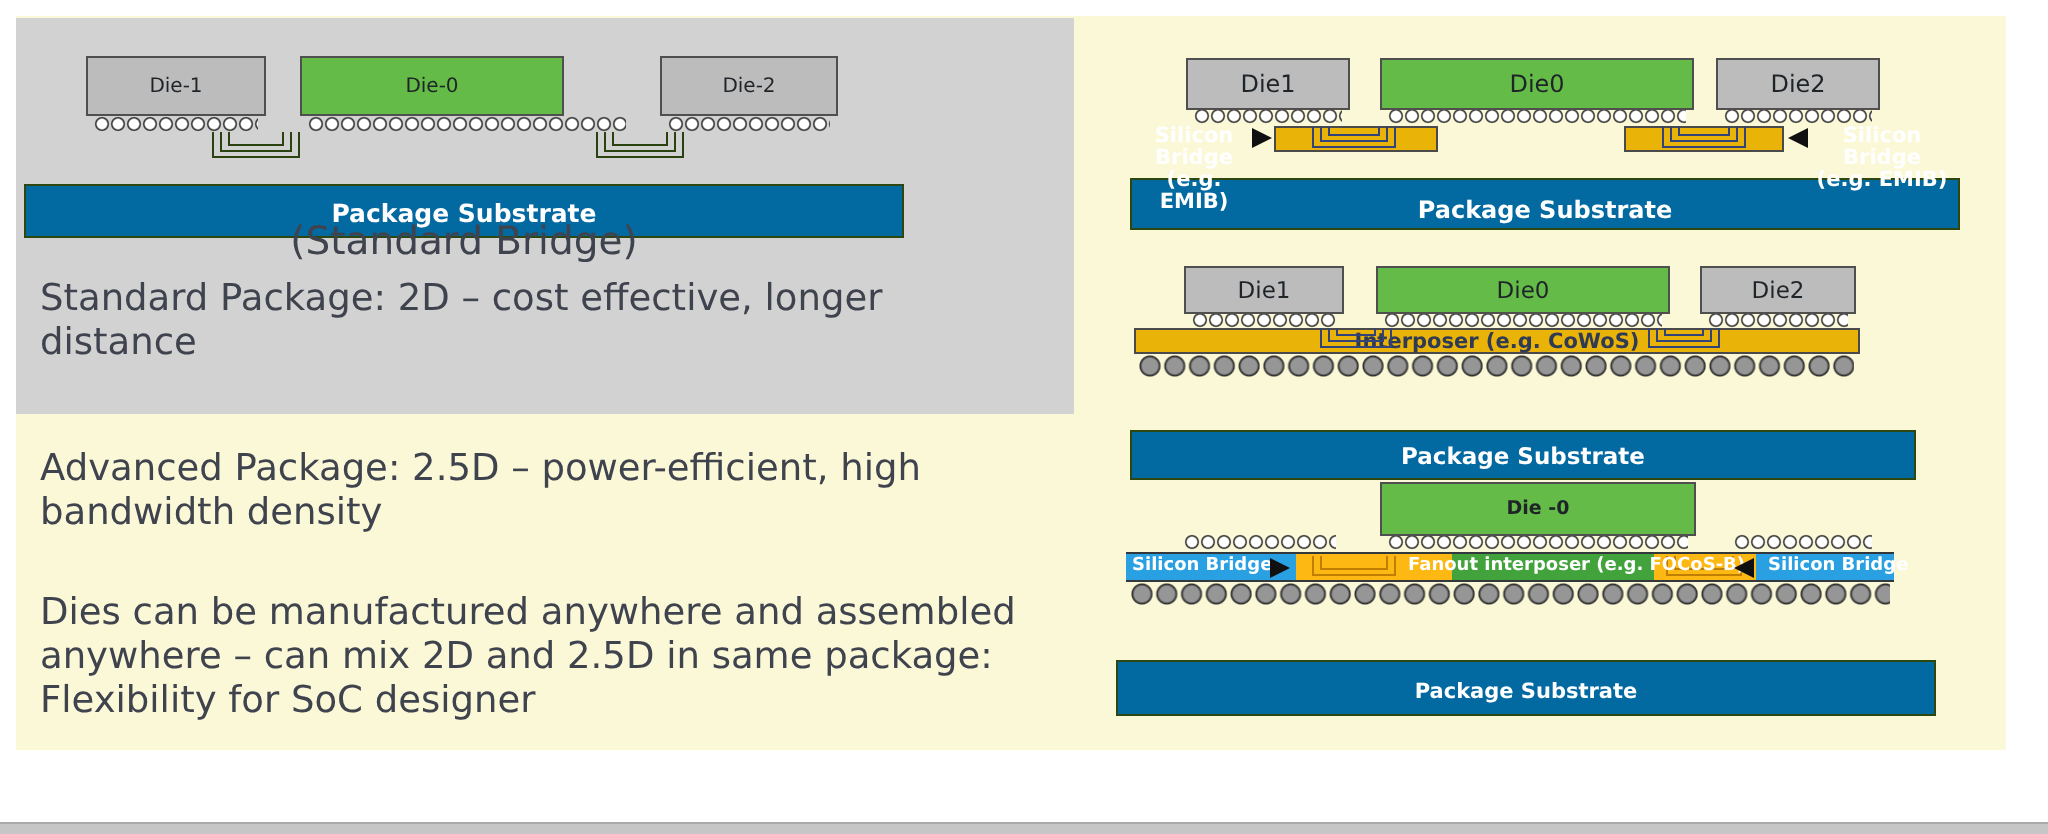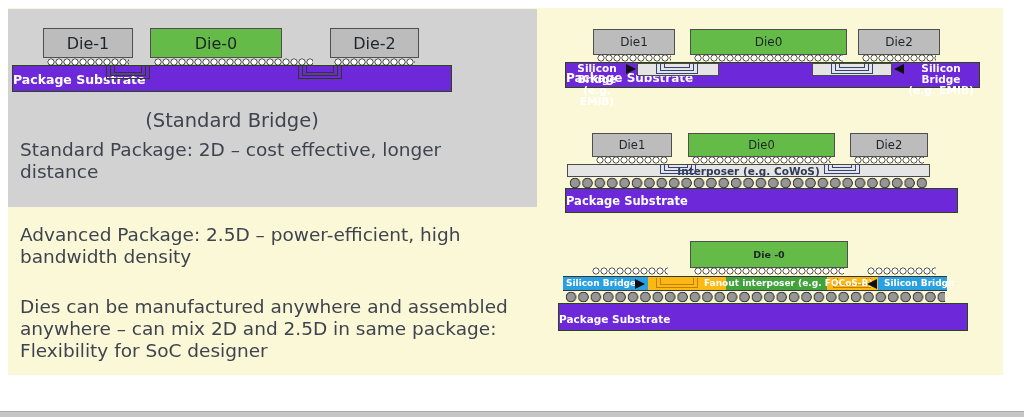--- a/index.html
+++ b/index.html
@@ -11,37 +11,37 @@
   .abs { position:absolute; }
   
   #yellow-panel { left:8px; top:8px; width:995px; height:367px; background:#fbf8d7; }
   #gray-panel   { left:8px; top:9px;  width:529px; height:198px; background:#d2d2d2; }
   #bottom-bar   { left:0; top:411px; width:1024px; height:6px; background:#c6c6c6; border-top:1px solid #a9a9a9; }
 
   
   .die { box-sizing:border-box; border:1.5px solid #4f4f4f; display:flex; align-items:center; justify-content:center; color:#1f2429; }
   .die.gray  { background:#bcbcbc; }
   .die.green { background:#64bb47; }
-  .lbl-12 { font-size:16px;text-align:right; } .lbl-11 { font-size:12px; } .lbl-10 { font-size:11.5px; }
+  .lbl-12 { font-size:10px;text-align:right; } .lbl-11 { font-size:12px; } .lbl-10 { font-size:11.5px; }
   .lbl-9  { font-size:9.5px; font-weight:bold; }
 
   
   .bumps { height:8px;
     background-image:radial-gradient(circle at 4px 4px,#ffffff 2.3px,#222222 3.1px,rgba(0,0,0,0) 3.8px);
     background-size:8px 8px; background-repeat:repeat-x; }
   .bumps.large { height:12px;
     background-image:radial-gradient(circle at 6px 6px,#969696 3.8px,#2a2a2a 4.9px,rgba(0,0,0,0) 5.6px);
     background-size:12.4px 12px; }
 
   
-  .substrate { box-sizing:border-box; background:#6d28d9; border:1.5px solid #2c470f;
-    color:#ffffff; font-weight:bold; text-align:left; }
-
-  
-  .lightblue { box-sizing:border-box; background:#e5e5e5; border:1px solid #4a4a4a; }
+  .substrate { box-sizing:border-box; background:#0369a1; border:1.5px solid #2c470f;
+    color:#ffffff; font-weight:bold; text-align:center;margin-top:27px; }
+
+  
+  .lightblue { box-sizing:border-box; background:#eab308; border:1px solid #4a4a4a; }
 
   
   .nest { pointer-events:none; }
   .nest i { position:absolute; display:block; border:1.3px solid currentColor; border-top:none; left:0; right:0; top:0; bottom:0; }
   .nest i.n2 { left:4px; right:4px; bottom:3px; }
   .nest i.n3 { left:8px; right:8px; bottom:6px; }
   .nest.green-nest { color:#2a430e; }
   .nest.navy-nest  { color:#32437c; }
   .nest.orange-nest{ color:#c07f00; }
 

